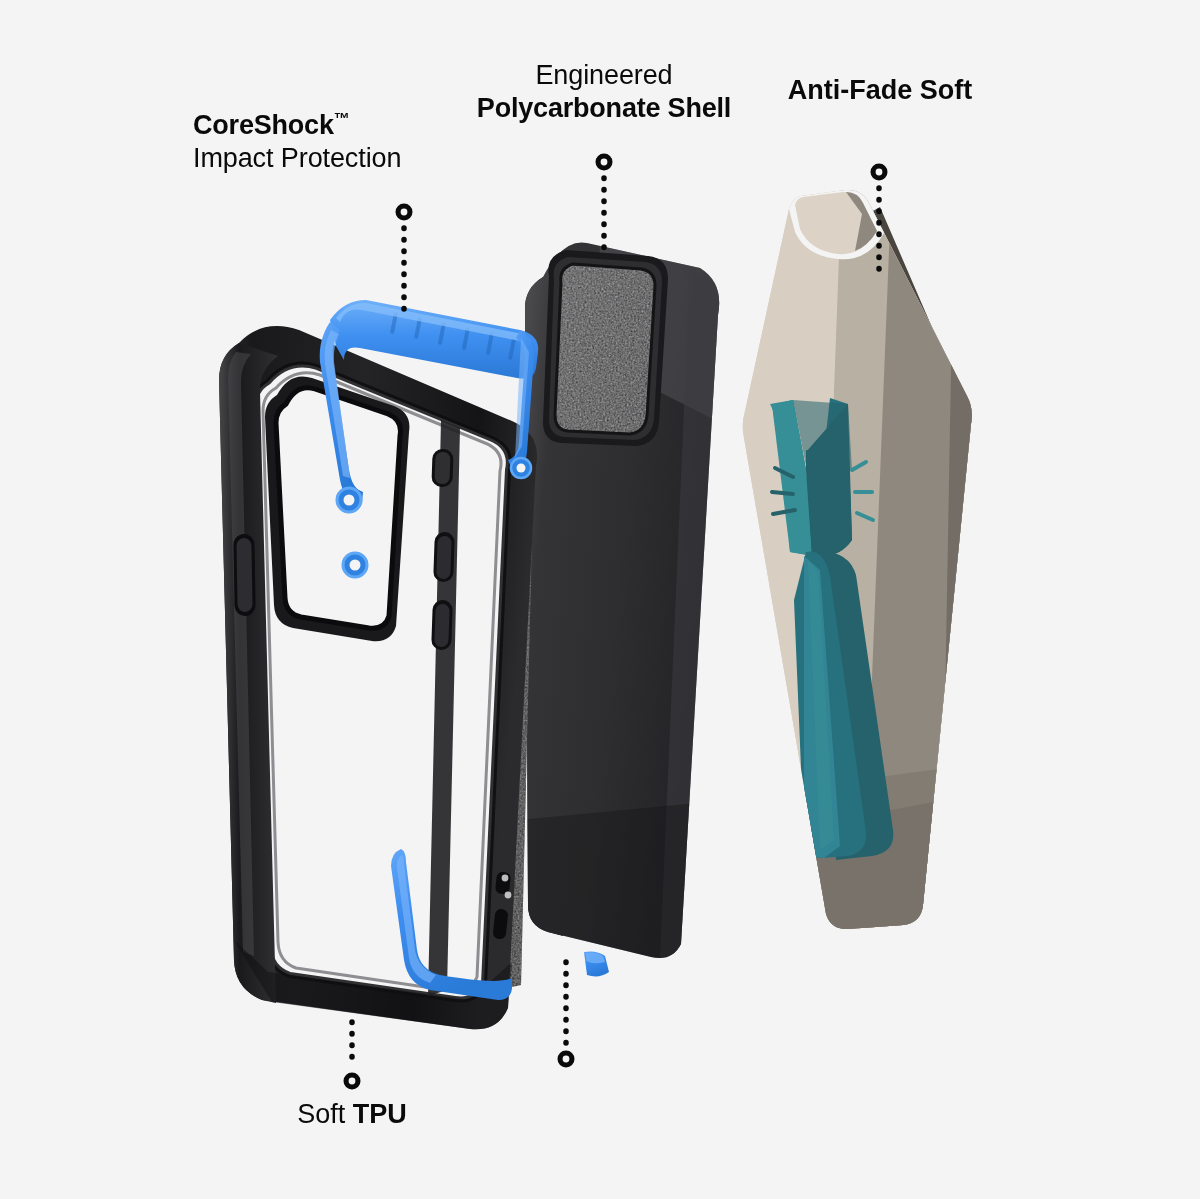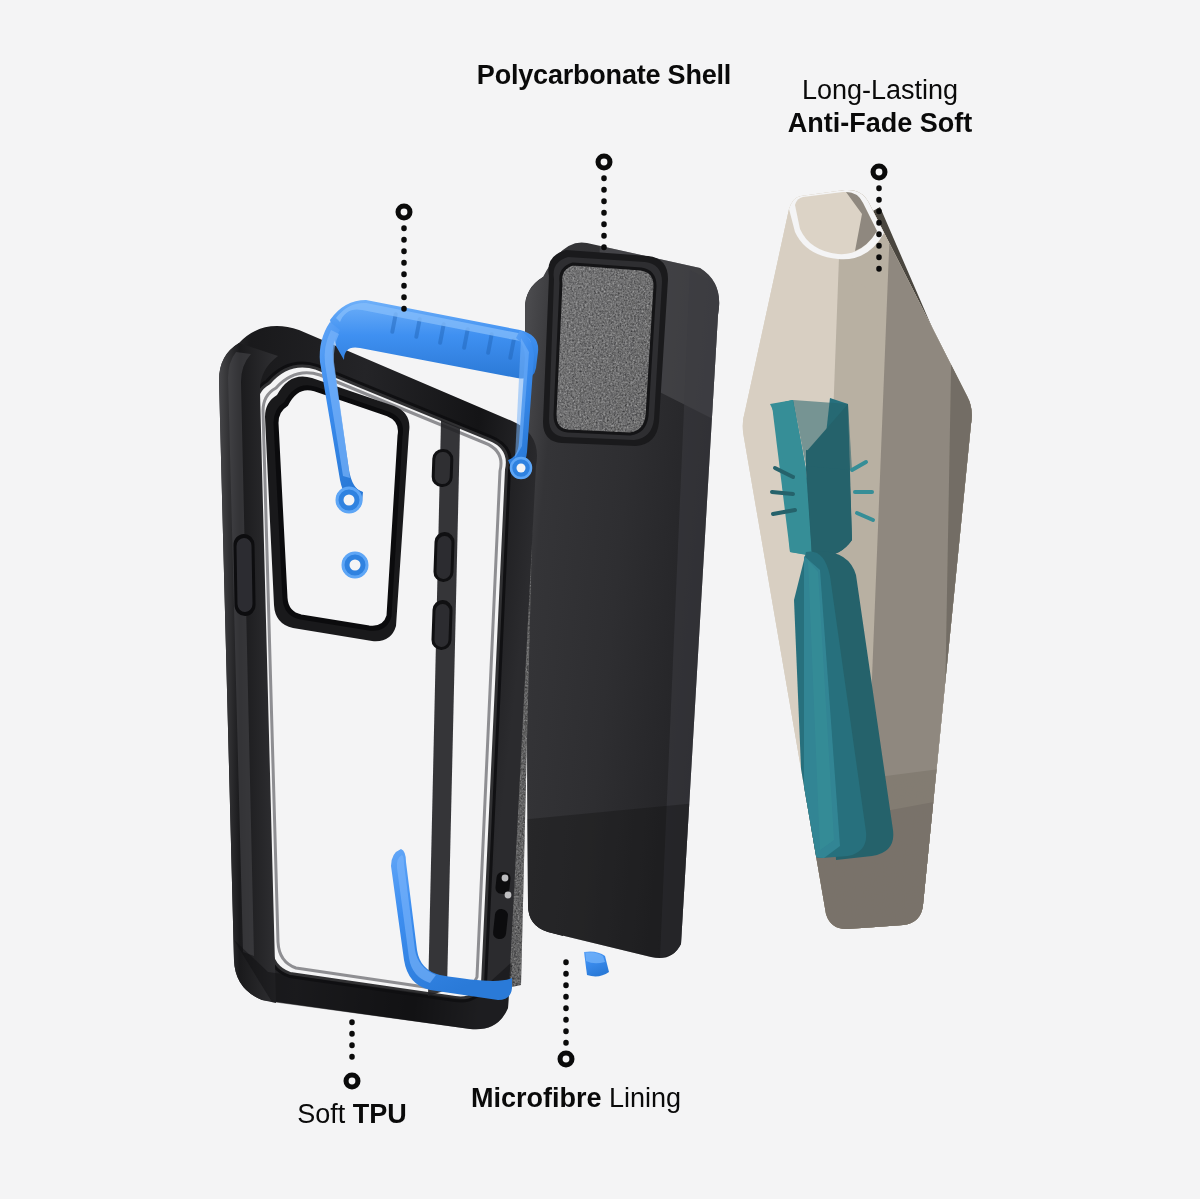--- a/index.html
+++ b/index.html
@@ -424,31 +424,32 @@
       </g>
 
       <g>
         <line x1="566" y1="962" x2="566" y2="1046" stroke="#0a0a0a" stroke-width="5.5" stroke-linecap="round" stroke-dasharray="0.5 11"></line>
         <circle cx="566" cy="1059" r="8.5" fill="#0a0a0a"></circle>
         <circle cx="566" cy="1059" r="3.4" fill="#f4f4f5"></circle>
       </g>
     </g>
   </svg>
 
+  <div class="callout c-coreshock">
+    <span class="ln ln1 bold"><span>CoreShock</span><span class="tm">™</span></span>
+    <span class="ln ln2 light">Impact Protection</span>
+  </div>
 
   <div class="callout c-poly">
+    <span class="ln ln1 light">Engineered</span>
     <span class="ln ln2 bold">Polycarbonate Shell</span>
   </div>
 
   <div class="callout c-print">
-    <span class="ln ln1 light">Long-Lasting</span>
     <span class="ln ln2 bold">Anti-Fade Soft</span>
   </div>
 
   <div class="callout c-tpu">
     <span class="ln"><span class="light">Soft </span><span class="bold">TPU</span></span>
   </div>
 
-  <div class="callout c-micro">
-    <span class="ln"><span class="bold">Microfibre</span><span class="light"> Lining</span></span>
-  </div>
 
 </div>
 
 </body></html>

